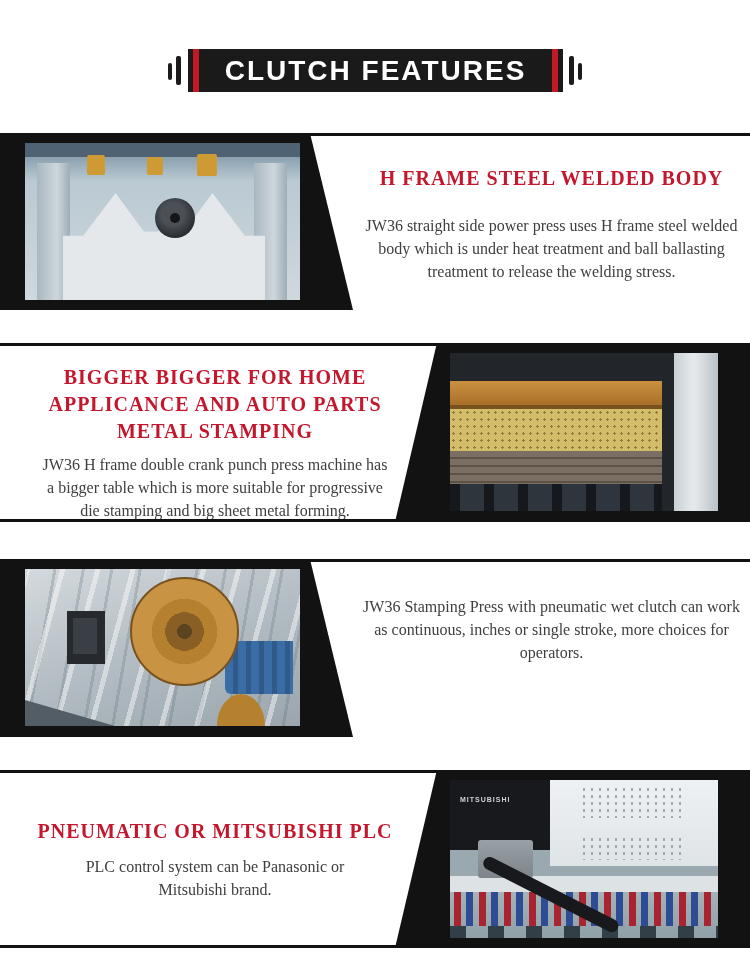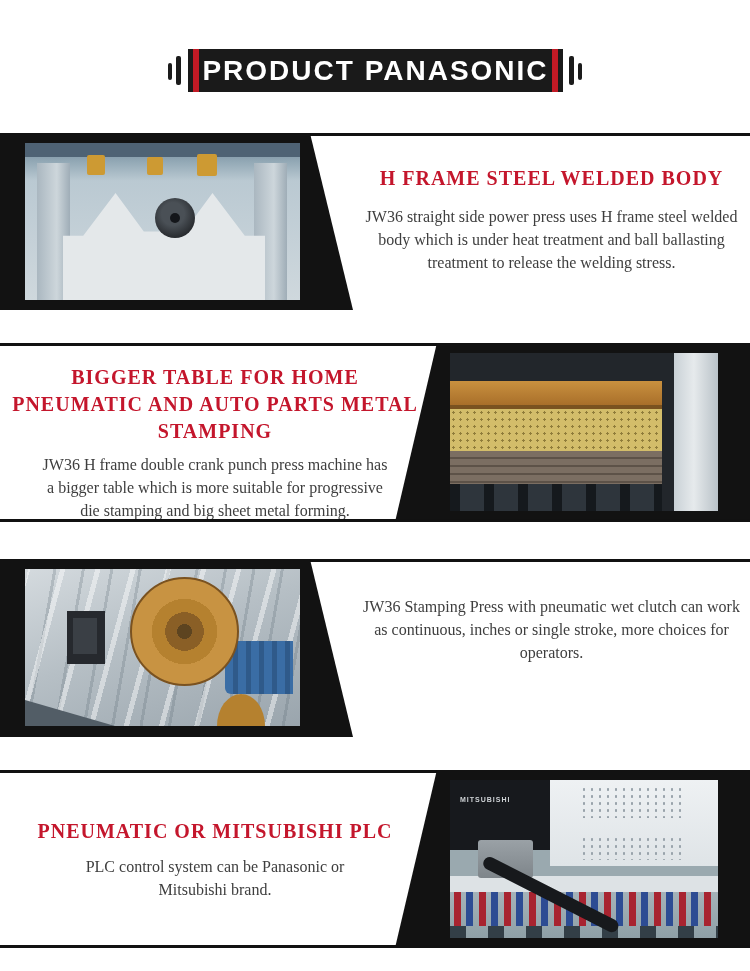--- a/index.html
+++ b/index.html
@@ -27,21 +27,21 @@
   .photo{position:absolute;overflow:hidden;}
   .para.left  .photo{left:25px;top:10px;width:275px;height:157px;}
   .para.right .photo{left:55px;top:10px;width:268px;height:158px;}
 
   .txt{position:absolute;text-align:center;font-family:Liberation Serif, serif;}
   .txt h2{margin:0 auto;color:#c4162c;font-size:20px;font-weight:700;letter-spacing:1px;
           line-height:27px;}
   .txt p{margin:0 auto;color:#3e3e3e;font-size:16px;line-height:23px;}
 
   #txt1{left:353px;top:133px;width:397px;padding-top:32px;}
-  #txt1 h2{max-width:370px;} #txt1 p{max-width:400px;margin-top:13px;}
+  #txt1 h2{max-width:370px;} #txt1 p{max-width:400px;margin-top:22px;}
   #txt2{left:8px;top:343px;width:414px;padding-top:21px;}
   #txt2 h2{max-width:412px;} #txt2 p{max-width:355px;margin-top:8px;}
   #txt3{left:353px;top:559px;width:397px;padding-top:24px;}
   #txt3 h2{max-width:340px;} #txt3 p{max-width:385px;margin-top:12px;}
   #txt4{left:8px;top:770px;width:414px;padding-top:48px;}
   #txt4 h2{max-width:400px;} #txt4 p{max-width:300px;margin-top:10px;}
 
   
   .p1{background:linear-gradient(180deg,#6f8699 0,#93a9b6 12%,#bac9d2 24%,#cfd8dd 100%);}
   .p1 .beam{position:absolute;left:0;top:0;width:100%;height:14px;background:#4e6274;}
@@ -115,21 +115,21 @@
 </head>
 <body>
 
 <div id="page">
 
   <div class="tick short-l"></div>
   <div class="tick tall-l"></div>
   <div class="banner">
     <div class="redbar l"></div>
     <div class="redbar r"></div>
-    <div class="title">PRODUCT PANASONIC</div>
+    <div class="title">CLUTCH FEATURES</div>
   </div>
   <div class="tick tall-r"></div>
   <div class="tick short-r"></div>
 
   <div class="rule" style="top:133px"></div>
   <div class="para left" style="top:133px;height:177px">
     <div class="photo p1" role="img" aria-label="H frame steel welded press body in workshop">
       <div class="beam"></div>
       <div class="orange o1"></div>
       <div class="orange o2"></div>
@@ -149,21 +149,21 @@
   <div class="para right" style="top:343px;height:179px">
     <div class="photo p2" role="img" aria-label="Bigger bolster table of JW36 double crank punch press">
       <div class="cols"></div>
       <div class="beam"></div>
       <div class="panel"></div>
       <div class="brick"></div>
       <div class="table"></div>
     </div>
   </div>
   <div class="txt" id="txt2">
-    <h2>BIGGER TABLE FOR HOME PNEUMATIC AND AUTO PARTS METAL STAMPING</h2>
+    <h2>BIGGER BIGGER FOR HOME APPLICANCE AND AUTO PARTS METAL STAMPING</h2>
     <p>JW36 H frame double crank punch press machine has a bigger table which is more suitable for progressive die stamping and big sheet metal forming.</p>
   </div>
   <div class="rule" style="top:519px"></div>
 
   <div class="rule" style="top:559px"></div>
   <div class="para left" style="top:559px;height:178px">
     <div class="photo p3" role="img" aria-label="Wet type pneumatic clutch flywheel and brake with blue motor">
       <div class="beams"></div>
       <div class="vfd"></div>
       <div class="disc2"></div>

